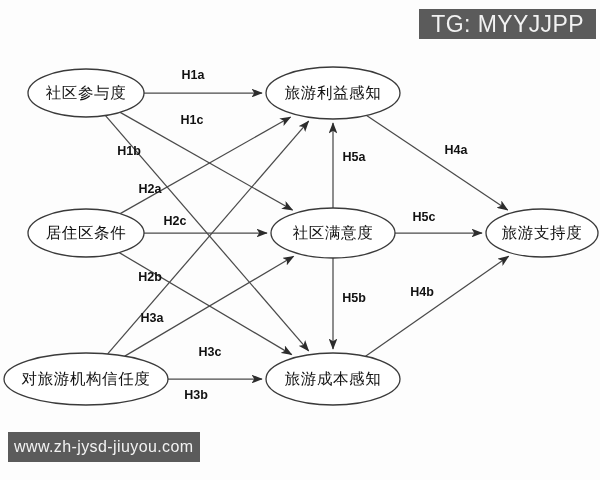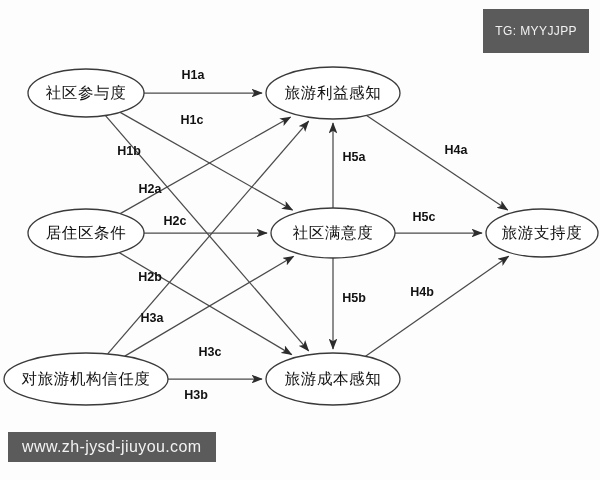--- a/index.html
+++ b/index.html
@@ -59,31 +59,31 @@
     position: absolute;
     background: #5b5b5b;
     color: #f2f2f2;
     font-family: "Liberation Sans", "DejaVu Sans", sans-serif;
     display: flex;
     align-items: center;
     justify-content: center;
     letter-spacing: 0.4px;
   }
   #tg-badge {
-    right: 11px;
+    right: 4px;
     top: 9px;
-    height: 44px;
+    height: 30px;
     padding: 0 12px;
-    font-size: 12px;
+    font-size: 23px;
   }
   #watermark-badge {
     left: 8px;
     bottom: 18px;
     height: 30px;
-    padding: 0 14px;
+    padding: 0 6px;
     font-size: 16px;
   }
 </style>
 </head>
 <body>
 
 <div id="diagram-root">
 
   <svg id="sem-canvas" viewBox="0 0 600 480">
     <defs>

